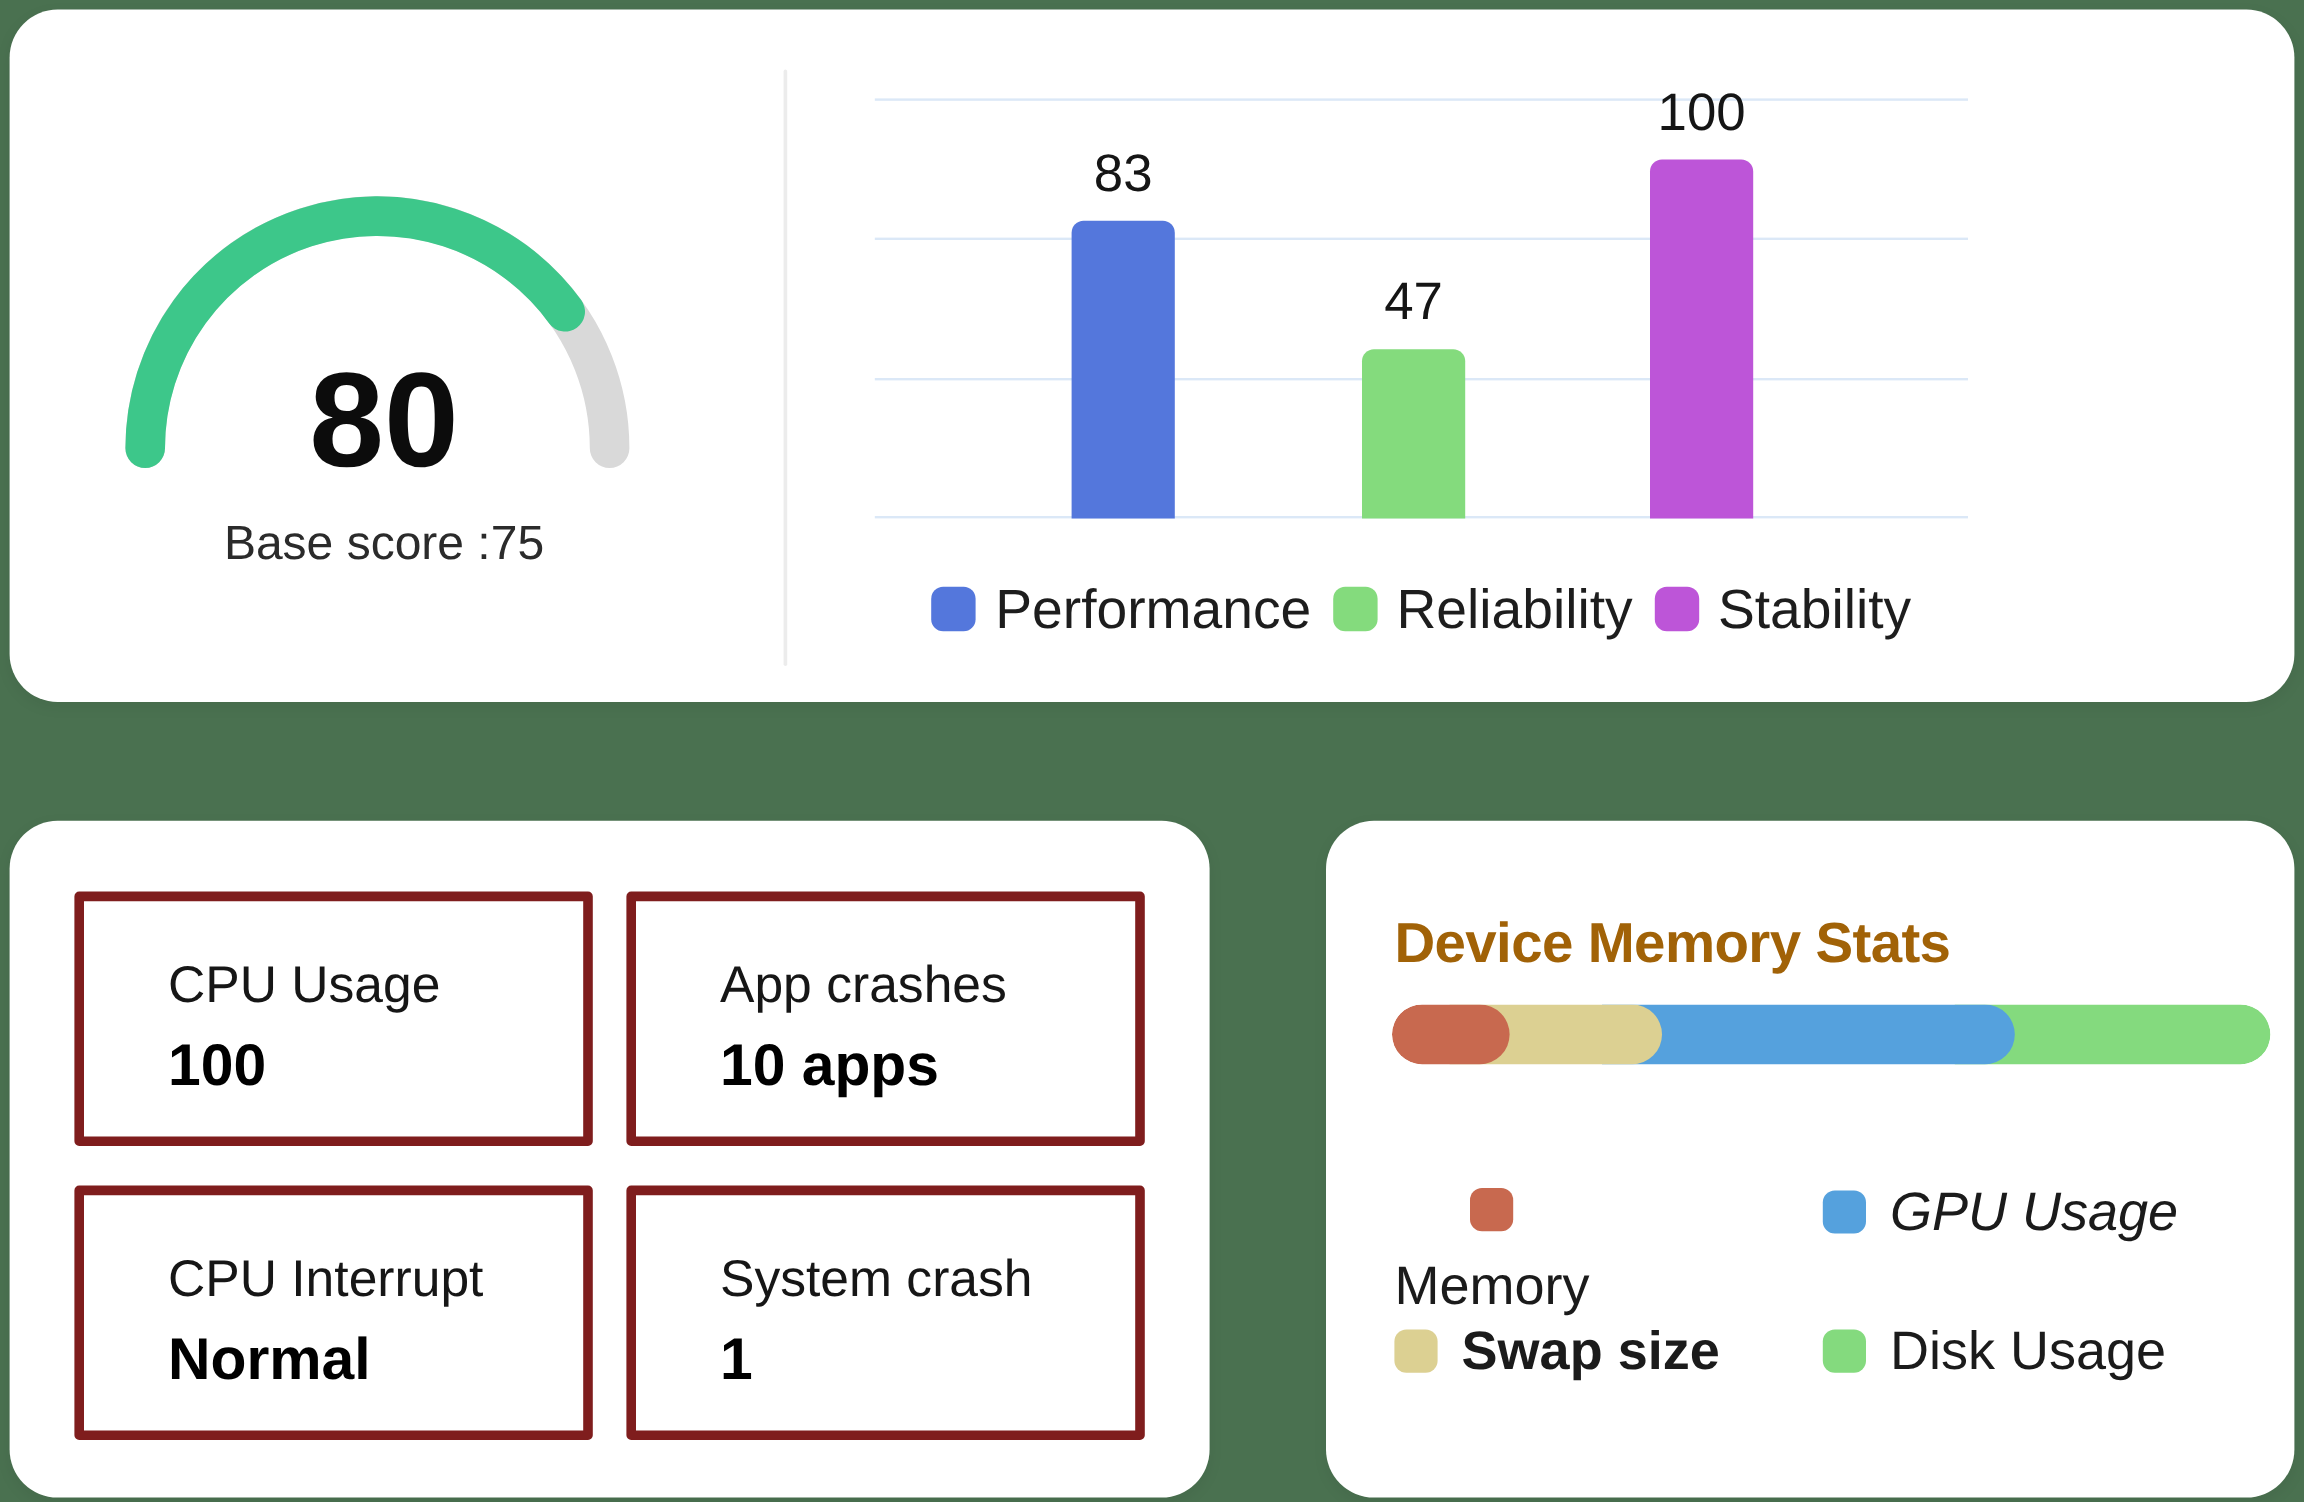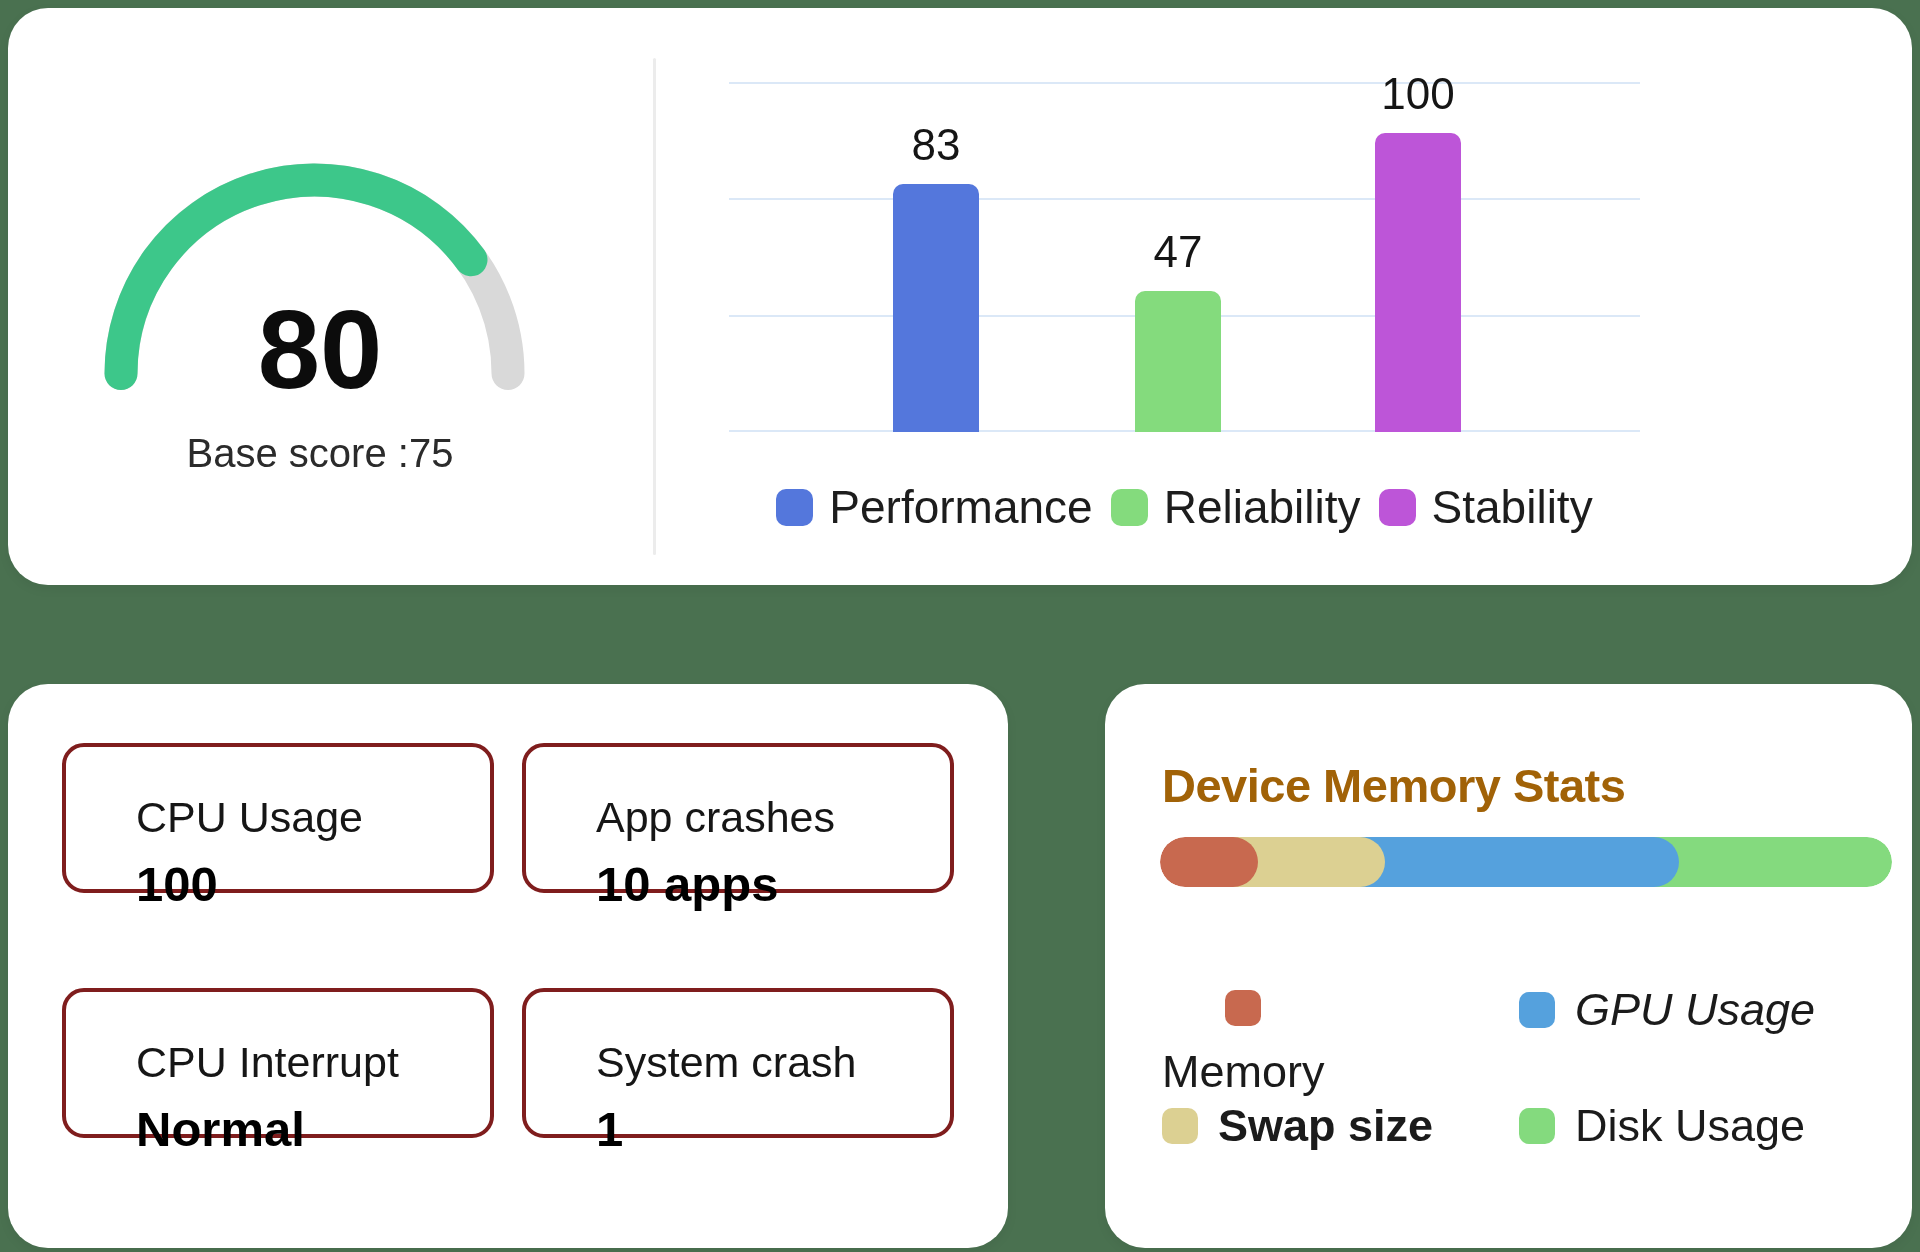--- a/index.html
+++ b/index.html
@@ -44,22 +44,22 @@
   #chart-legend {
     position:absolute; left:721px; top:474px; width:911px; height:52px;
     display:flex; justify-content:center; align-items:flex-end; gap:18px;
   }
   .legend-item { display:flex; align-items:center; gap:16px; cursor:default; }
   .legend-swatch { width:37px; height:37px; border-radius:10px; flex:none; }
   .legend-label { font-size:46px; color:#1d1d1d; white-space:nowrap; }
 
   
   .tile {
-    position:absolute; width:432px; height:150px;
-    border:4px solid #7f1d1d; border-radius:22px; background:#fff;
+    position:absolute; width:432px; height:212px;
+    border:8px solid #7f1d1d; border-radius:4px; background:#fff;
     padding:46px 20px 0 70px;
   }
   .tile-label { font-size:43px; color:#161616; white-space:nowrap; }
   .tile-value { margin-top:14px; font-size:49px; font-weight:bold; color:#000; white-space:nowrap; }
   #tile-0 { left:54px;  top:59px;  }
   #tile-1 { left:514px; top:59px;  }
   #tile-2 { left:54px;  top:304px; }
   #tile-3 { left:514px; top:304px; }
 
   

